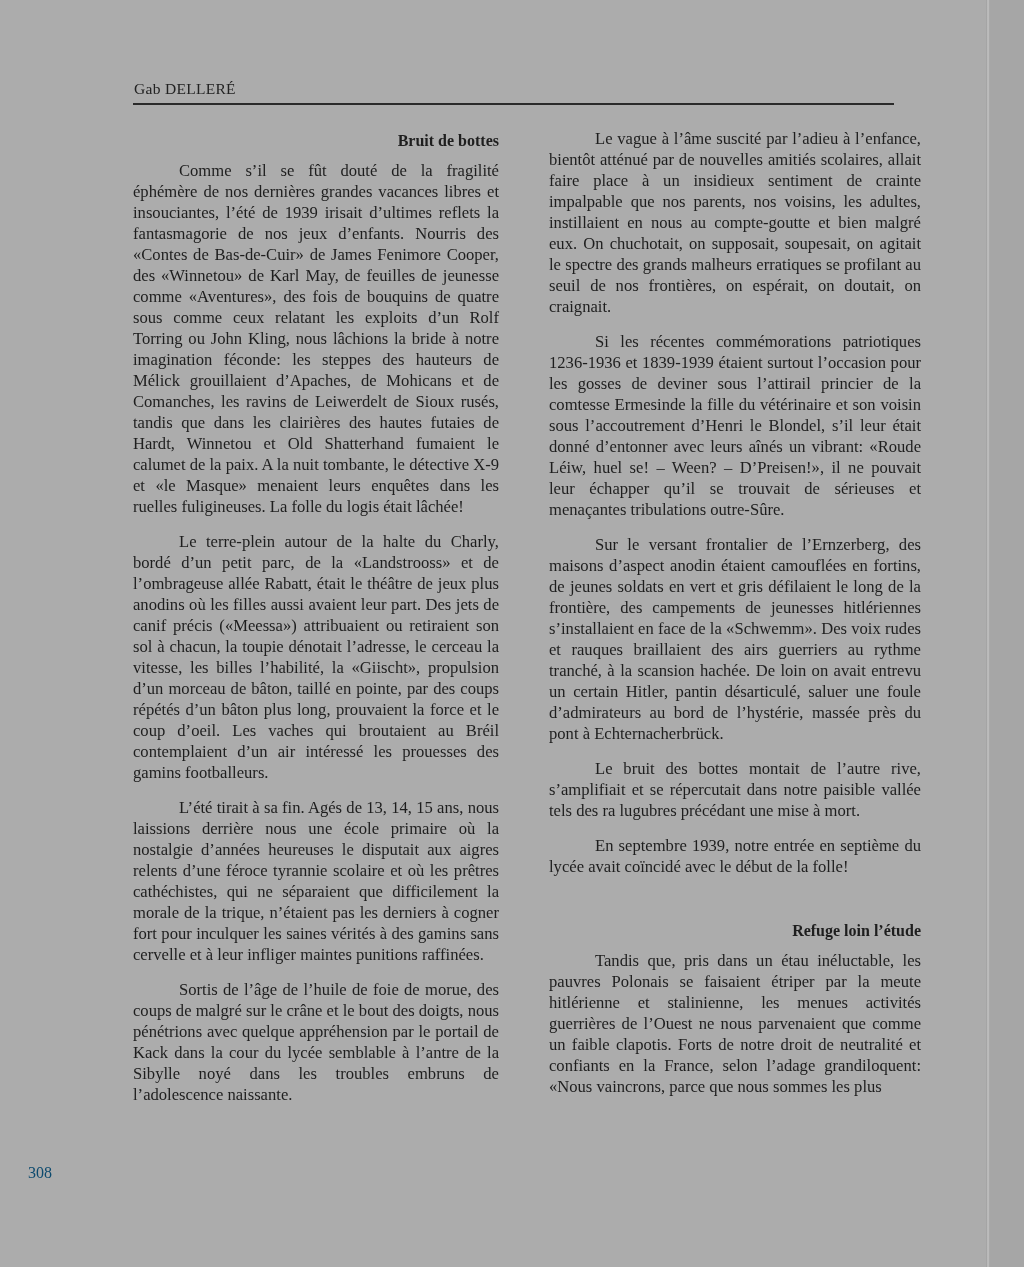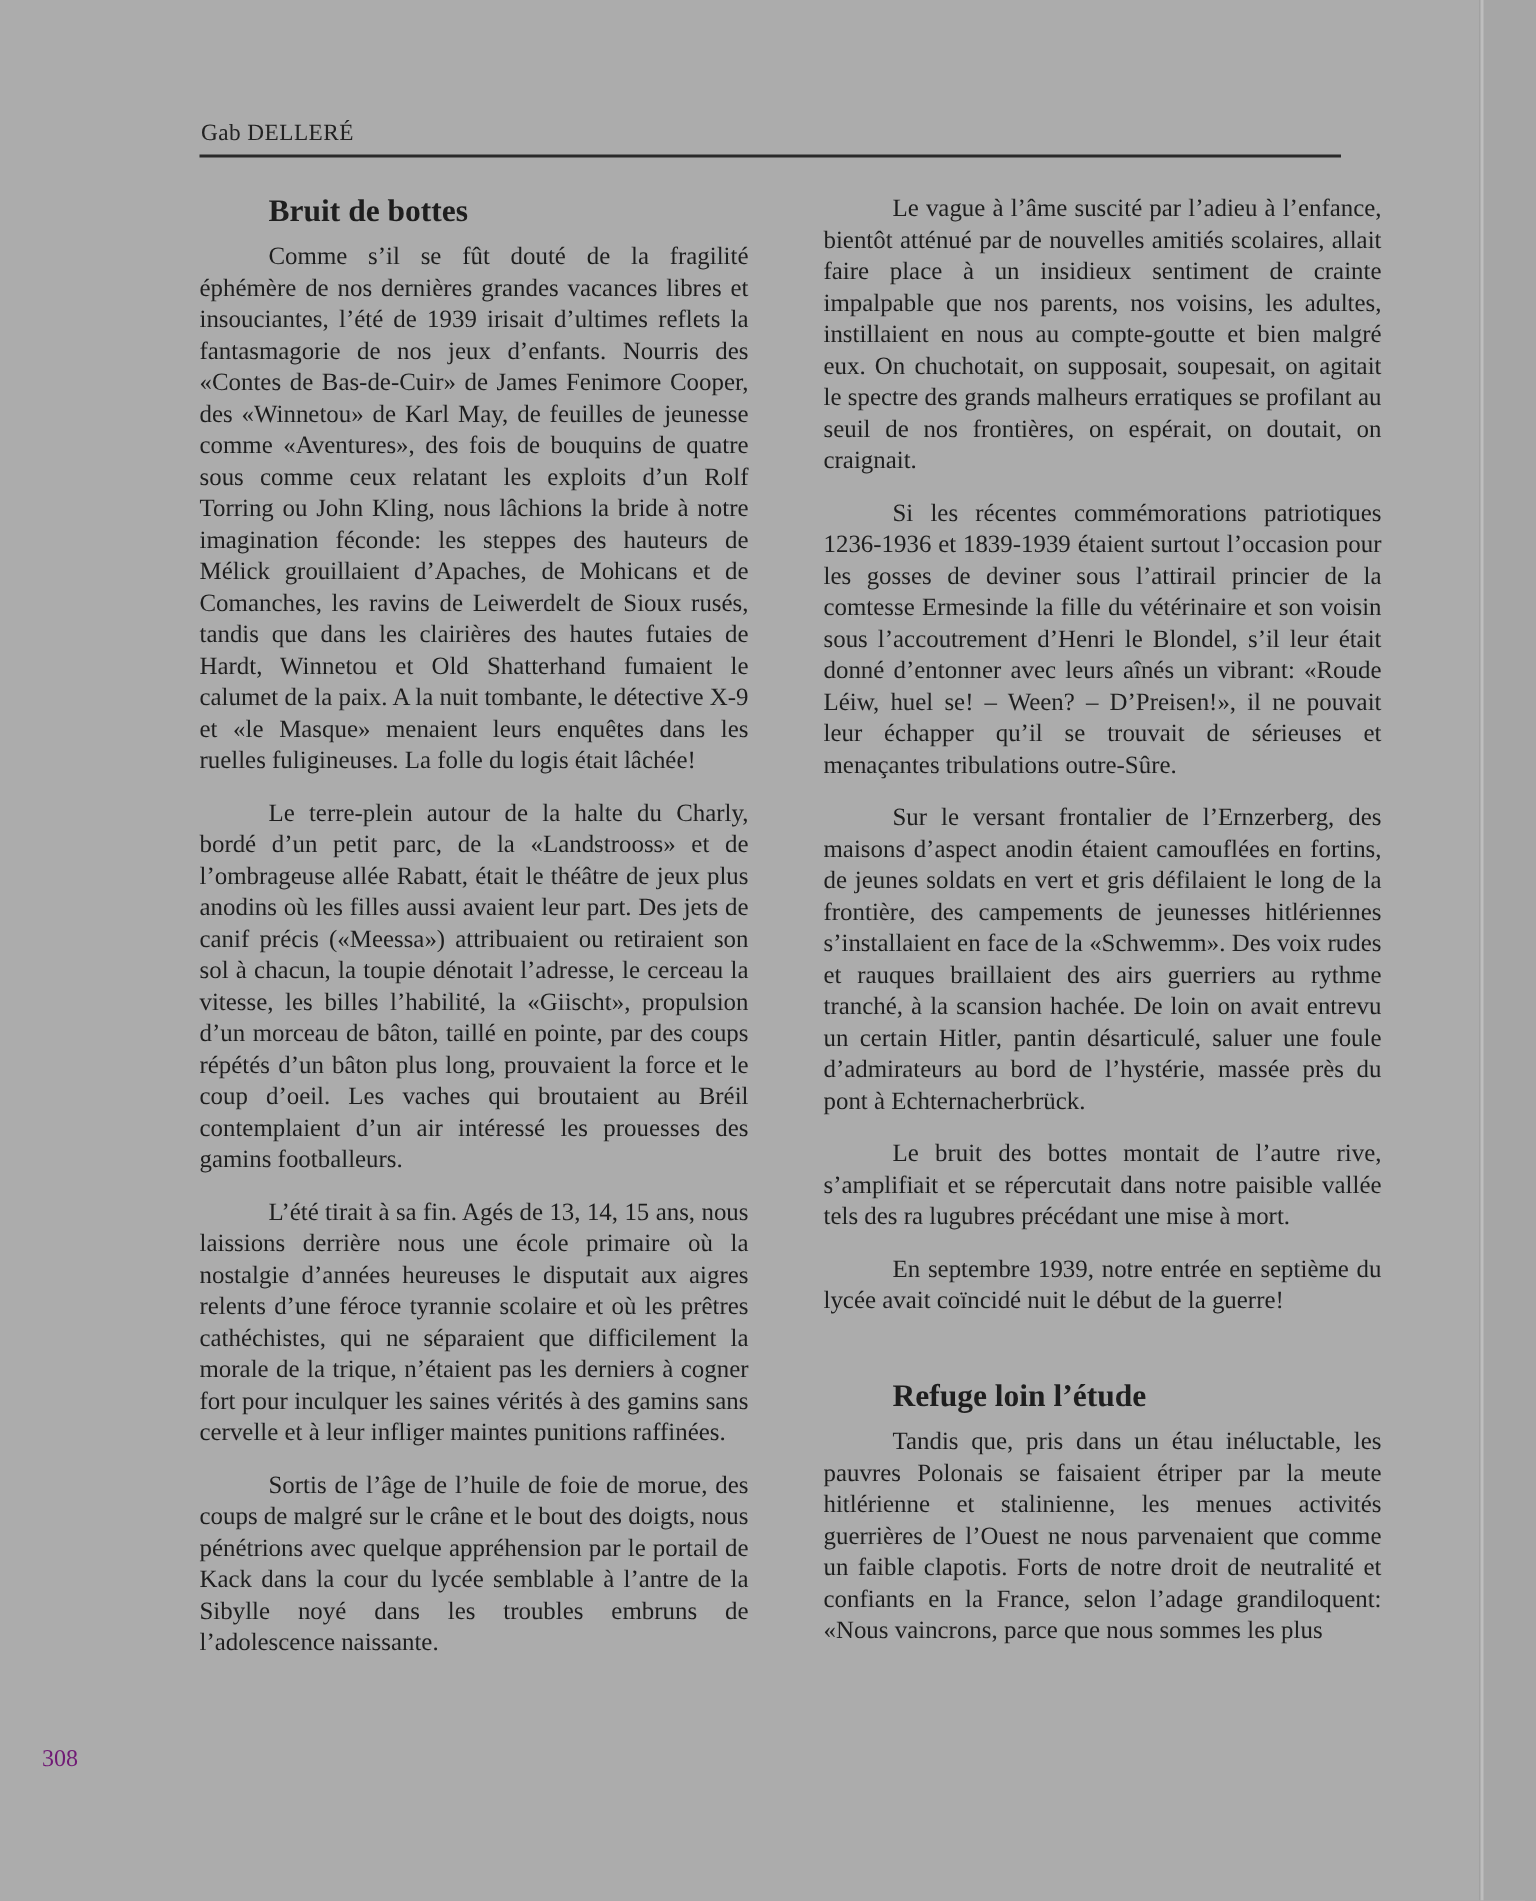--- a/index.html
+++ b/index.html
@@ -31,29 +31,29 @@
     background: #2a2a2a;
   }
   .col {
     position: absolute; top: 128px; width: 366px;
     font-size: 16.6px; line-height: 21px;
     text-align: justify; hyphens: manual;
   }
   .col.left { left: 133px; }
   .col.right { left: 549px; width: 372px; }
   .heading {
-    font-weight: bold; font-size: 21px; margin: 2px 0 9px 46px;
-    text-align: left;
+    font-weight: bold; font-size: 16px; margin: 2px 0 9px 46px;
+    text-align: right;
   }
   .para { text-indent: 46px; margin: 0; }
   .para + .para { margin-top: 14px; }
   .sp-heading { margin-top: 43px !important; }
   .page-number {
     position: absolute; left: 28px; top: 1164px;
-    font-size: 16px; color: #701a75;
+    font-size: 16px; color: #0c4a6e;
   }
 </style>
 </head>
 <body>
 
 <div class="page"></div>
 <div class="page-edge"></div>
 <div class="beyond"></div>
 
 <div class="running-head">Gab DELLERÉ</div>
@@ -65,18 +65,18 @@
   <p class="para">Le terre-plein autour de la halte du Charly, bordé d’un petit parc, de la «Landstrooss» et de l’ombrageuse allée Rabatt, était le théâtre de jeux plus anodins où les filles aussi avaient leur part. Des jets de canif précis («Meessa») attribuaient ou retiraient son sol à chacun, la toupie dénotait l’adresse, le cerceau la vitesse, les billes l’habilité, la «Giischt», propulsion d’un morceau de bâton, taillé en pointe, par des coups répétés d’un bâton plus long, prouvaient la force et le coup d’oeil. Les vaches qui broutaient au Bréil contemplaient d’un air intéressé les prouesses des gamins footballeurs.</p>
   <p class="para">L’été tirait à sa fin. Agés de 13, 14, 15 ans, nous laissions derrière nous une école primaire où la nostalgie d’années heureuses le disputait aux aigres relents d’une féroce tyrannie scolaire et où les prêtres cathéchistes, qui ne séparaient que difficilement la morale de la trique, n’étaient pas les derniers à cogner fort pour inculquer les saines vérités à des gamins sans cervelle et à leur infliger maintes punitions raffinées.</p>
   <p class="para">Sortis de l’âge de l’huile de foie de morue, des coups de malgré sur le crâne et le bout des doigts, nous pénétrions avec quelque appréhension par le portail de Kack dans la cour du lycée semblable à l’antre de la Sibylle noyé dans les troubles embruns de l’adolescence naissante.</p>
 </div>
 
 <div class="col right">
   <p class="para">Le vague à l’âme suscité par l’adieu à l’enfance, bientôt atténué par de nouvelles amitiés scolaires, allait faire place à un insidieux sentiment de crainte impalpable que nos parents, nos voisins, les adultes, instillaient en nous au compte-goutte et bien malgré eux. On chuchotait, on supposait, soupesait, on agitait le spectre des grands malheurs erratiques se profilant au seuil de nos frontières, on espérait, on doutait, on craignait.</p>
   <p class="para">Si les récentes commémorations patriotiques 1236-1936 et 1839-1939 étaient surtout l’occasion pour les gosses de deviner sous l’attirail princier de la comtesse Ermesinde la fille du vétérinaire et son voisin sous l’accoutrement d’Henri le Blondel, s’il leur était donné d’entonner avec leurs aînés un vibrant: «Roude Léiw, huel se! – Ween? – D’Preisen!», il ne pouvait leur échapper qu’il se trouvait de sérieuses et menaçantes tribulations outre-Sûre.</p>
   <p class="para">Sur le versant frontalier de l’Ernzerberg, des maisons d’aspect anodin étaient camouflées en fortins, de jeunes soldats en vert et gris défilaient le long de la frontière, des campements de jeunesses hitlériennes s’installaient en face de la «Schwemm». Des voix rudes et rauques braillaient des airs guerriers au rythme tranché, à la scansion hachée. De loin on avait entrevu un certain Hitler, pantin désarticulé, saluer une foule d’admirateurs au bord de l’hystérie, massée près du pont à Echternacherbrück.</p>
   <p class="para">Le bruit des bottes montait de l’autre rive, s’amplifiait et se répercutait dans notre paisible vallée tels des ra lugubres précédant une mise à mort.</p>
-  <p class="para">En septembre 1939, notre entrée en septième du lycée avait coïncidé nuit le début de la guerre!</p>
+  <p class="para">En septembre 1939, notre entrée en septième du lycée avait coïncidé avec le début de la folle!</p>
   <div class="heading sp-heading" style="margin-top:43px;margin-bottom:9px;">Refuge loin l’étude</div>
   <p class="para" style="margin-top:0;">Tandis que, pris dans un étau inéluctable, les pauvres Polonais se faisaient étriper par la meute hitlérienne et stalinienne, les menues activités guerrières de l’Ouest ne nous parvenaient que comme un faible clapotis. Forts de notre droit de neutralité et confiants en la France, selon l’adage grandiloquent: «Nous vaincrons, parce que nous sommes les plus</p>
 </div>
 
 <div class="page-number">308</div>
 
 </body></html>

